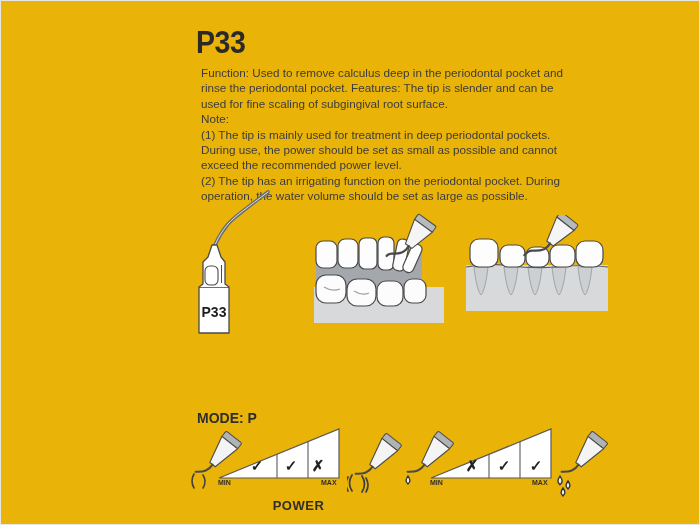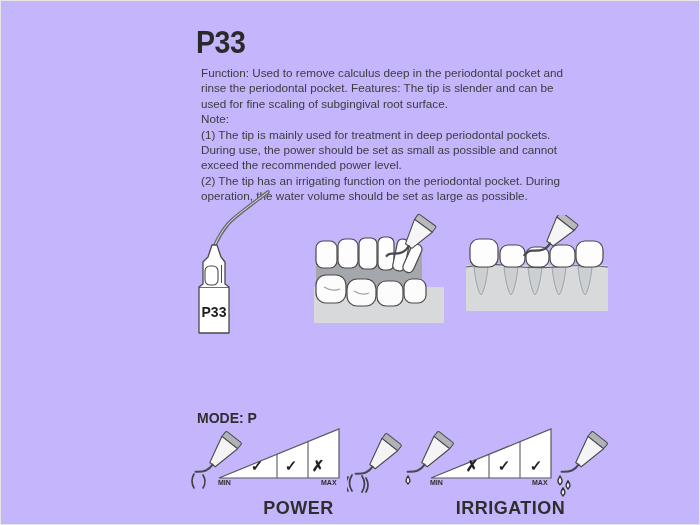--- a/index.html
+++ b/index.html
@@ -1,17 +1,17 @@
 <!DOCTYPE html>
 <html><head>
 <meta charset="utf-8">
 <style>
   html,body{margin:0;padding:0;background:#ffffff;}
   .doc{
-    position:relative;width:700px;height:525px;background:#c4b5fd;
+    position:relative;width:700px;height:525px;background:#eab308;
     font-family:"Liberation Sans",sans-serif;color:#3a3a3a;overflow:hidden;
     box-sizing:border-box;border:1px solid #e6e6e6;
   }
   .abs{position:absolute;}
   .page-title{
     left:195px;top:24px;font-size:31px;font-weight:800;color:#2b2a29;
     letter-spacing:-0.5px;transform:scaleX(.92);transform-origin:left top;margin:0;
   }
   .desc{
     left:196px;top:60px;margin:4px;font-family:"Liberation Sans",sans-serif;
@@ -22,21 +22,21 @@
   .diagram .tri{position:absolute;left:26px;top:2px;}
   .mark{
     position:absolute;width:18px;top:33px;text-align:center;
     font-size:15px;font-weight:bold;color:#222;line-height:16px;
   }
   .minmax{
     position:absolute;top:53.5px;font-size:7px;font-weight:bold;color:#2f2e2d;letter-spacing:0;
   }
   .gauge-title{
     position:absolute;top:73px;width:100%;text-align:center;
-    font-size:18px;font-weight:bold;color:#2f2e2d;letter-spacing:0.5px;
+    font-size:13px;font-weight:bold;color:#2f2e2d;letter-spacing:0.5px;
   }
   svg{display:block;}
 </style>
 </head>
 <body>
 
 <div class="doc">
 
   <h1 class="abs page-title">P33</h1>
 
@@ -173,16 +173,15 @@
         <rect x="-10" y="-5" width="20" height="7" rx="1.5" fill="#b0b3b6" stroke="#4a4a4a" stroke-width="1"></rect>
         <path d="M-10,2 L10,2 L3.5,30 L-3.5,30 Z" fill="#f4f4f4" stroke="#4a4a4a" stroke-width="1.1"></path>
         <path d="M0,30 C0.5,37 -2,41 -9,46" fill="none" stroke="#4a4a4a" stroke-width="2" stroke-linecap="round"></path>
       </g>
       <g fill="#eef0f1" stroke="#333" stroke-width="1.4">
         <path d="M7,45 C9.4,48.8 10.2,51 7,53.8 C3.8,51 4.6,48.8 7,45 Z"></path>
         <path d="M15,50 C17.2,53.4 18,55.4 15,58 C12,55.4 12.8,53.4 15,50 Z"></path>
         <path d="M10,57 C12.2,60.4 13,62.4 10,65 C7,62.4 7.8,60.4 10,57 Z"></path>
       </g>
     </svg>
-    <div class="gauge-title">IRRIGATION</div>
   </div>
 
 </div>
 
 </body></html>

